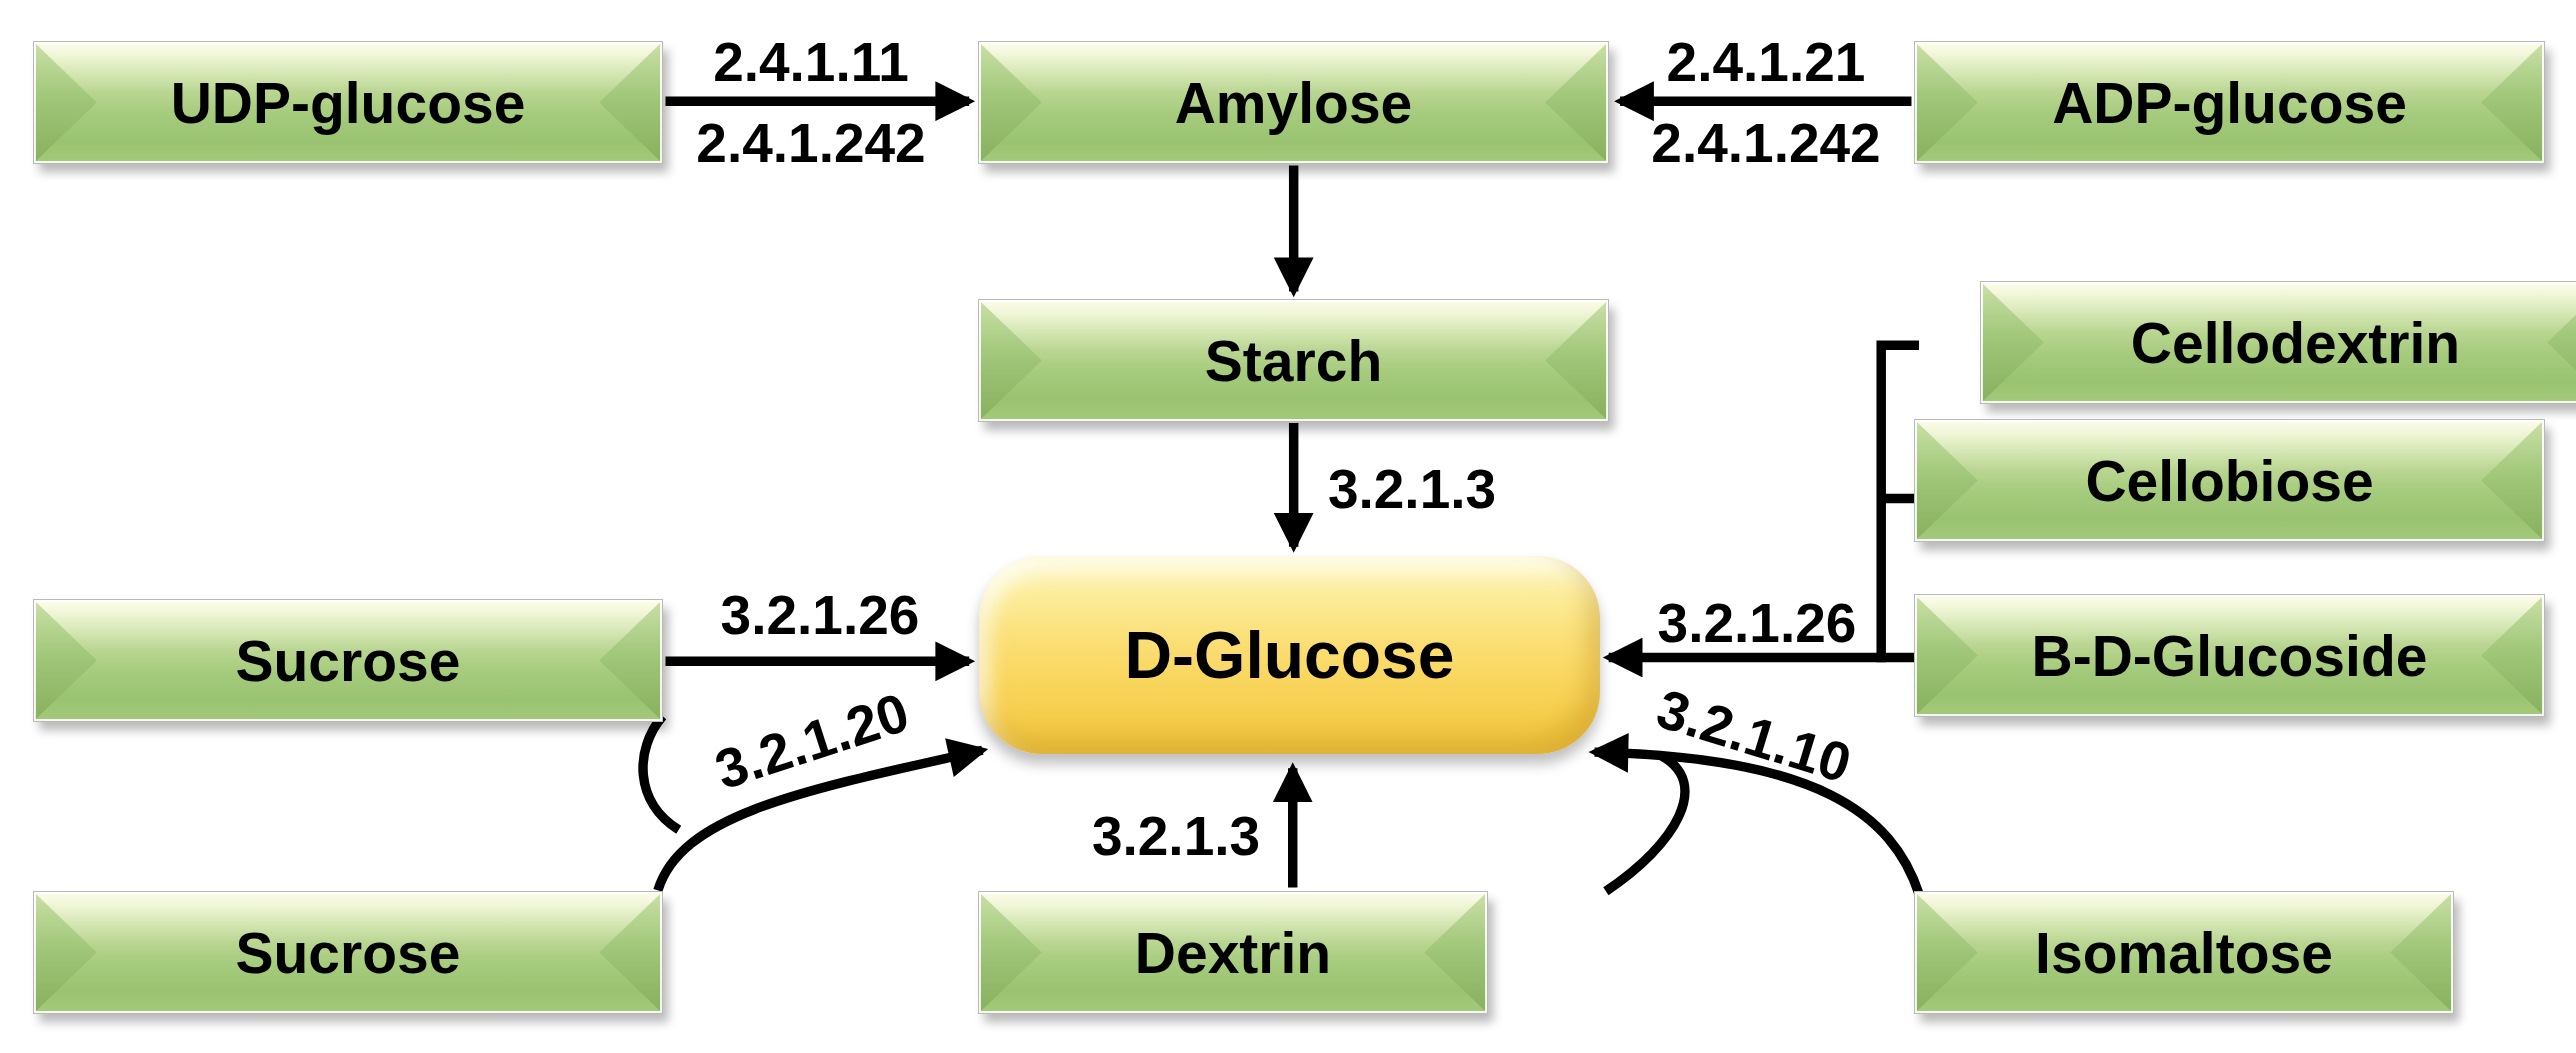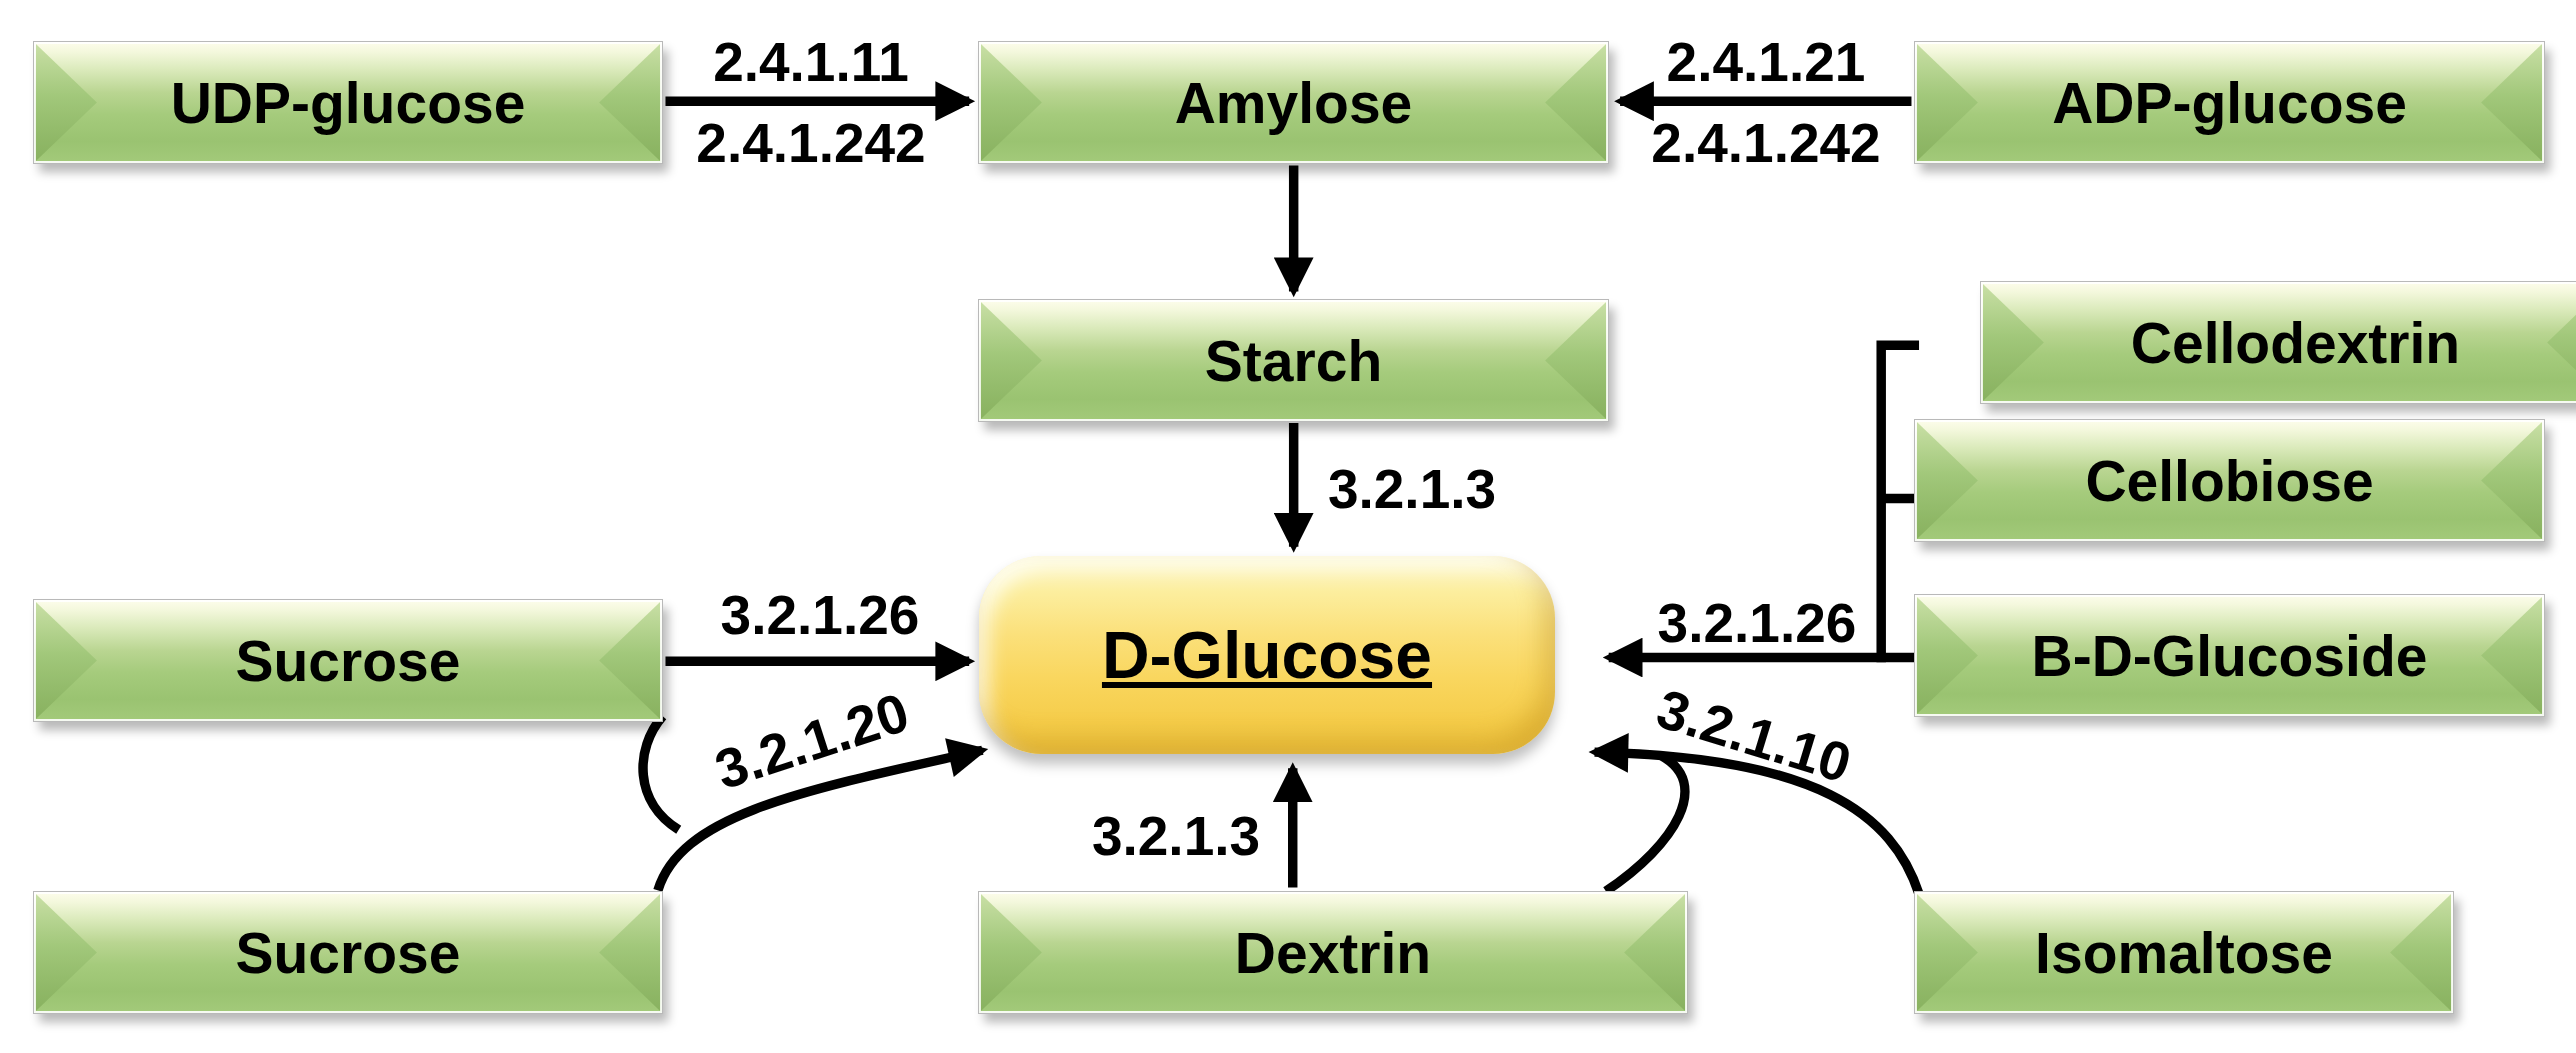--- a/index.html
+++ b/index.html
@@ -46,24 +46,24 @@
   .ec.rot-r{transform:translate(-50%,-50%) rotate(17deg);}
 
   
   #n-udp       {left:33px;  top:41px;  width:630px;height:123px;align-items:center;}
   #n-amylose   {left:978px;top:41px;  width:631px;height:123px;}
   #n-adp       {left:1914px;top:41px;  width:631px;height:123px;}
   #n-starch    {left:978px;top:299px; width:631px;height:123px;}
   #n-cellodextrin{left:1980px;top:281px;width:631px;height:123px;}
   #n-cellobiose{left:1914px;top:419px; width:631px;height:123px;}
   #n-sucrose   {left:33px;  top:599px; width:630px;height:123px;}
-  #n-glucose   {left:979px;top:556px; width:576px;height:198px;text-decoration:underline;}
+  #n-glucose   {left:979px;top:556px; width:621px;height:198px;}
   #n-bdglucoside{left:1914px;top:594px;width:631px;height:123px;}
   #n-maltose   {left:33px;  top:891px; width:630px;height:123px;}
-  #n-dextrin   {left:978px;top:891px; width:710px;height:123px;}
+  #n-dextrin   {left:978px;top:891px; width:510px;height:123px;}
   #n-isomaltose{left:1914px;top:891px; width:540px;height:123px;}
 
   
   #ec-udp-top    {left:811px; top:62px;}
   #ec-udp-bot    {left:811px; top:143px;}
   #ec-adp-top    {left:1766px;top:62px;}
   #ec-adp-bot    {left:1766px;top:143px;}
   #ec-amy-starch {left:1453px;top:229px;}
   #ec-starch-glc {left:1412px;top:489px;}
   #ec-suc-glc    {left:820px; top:615px;}

